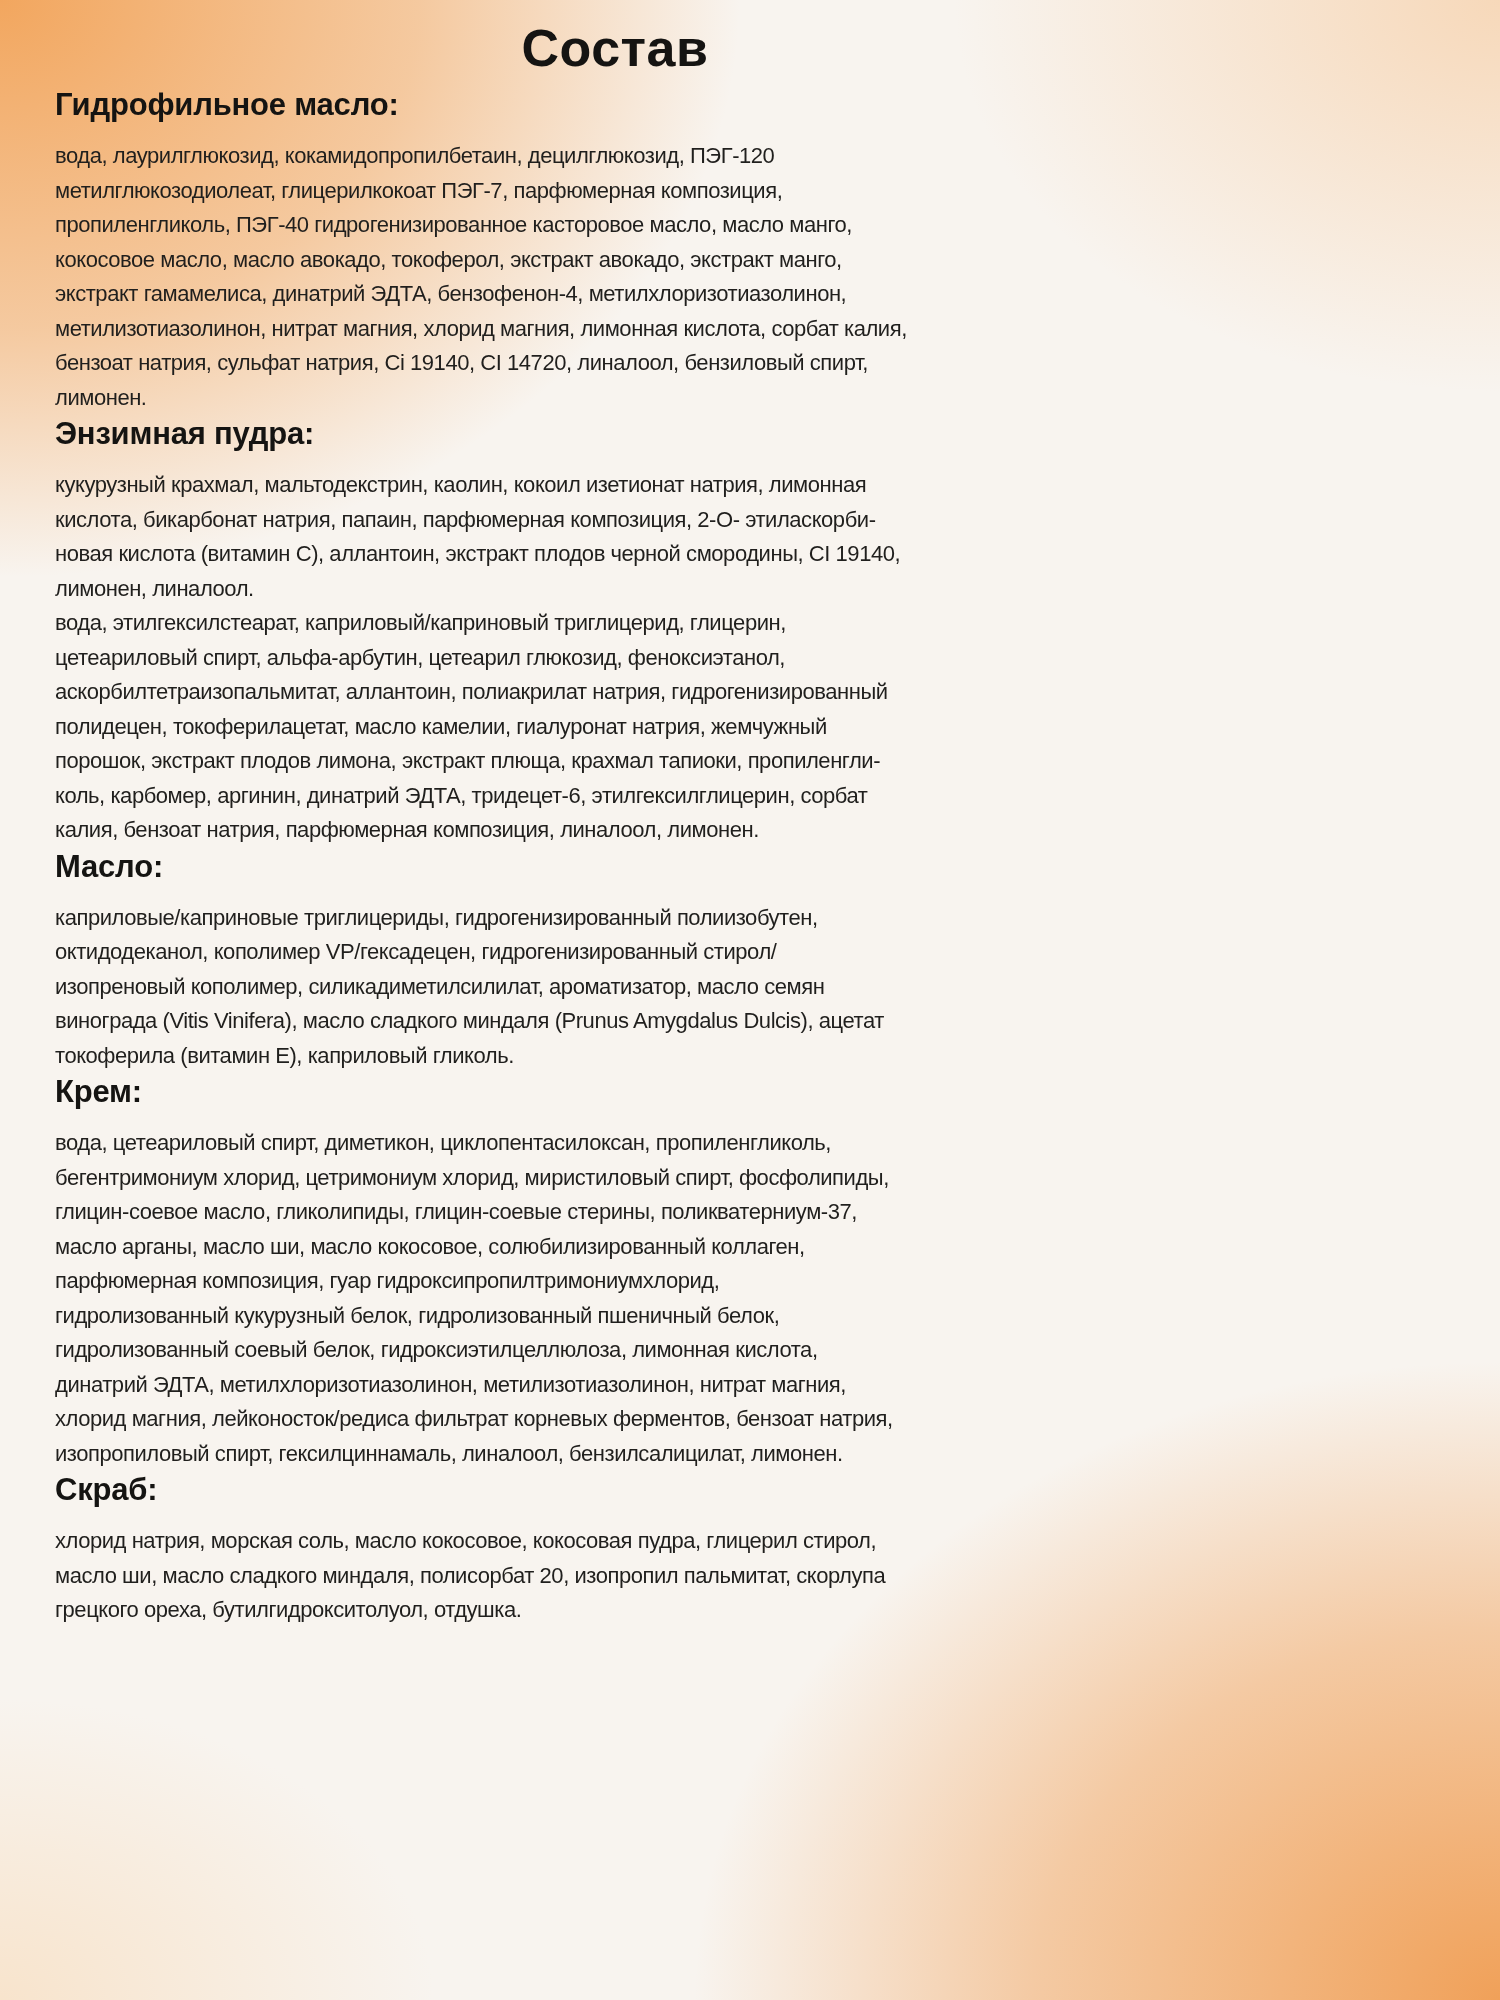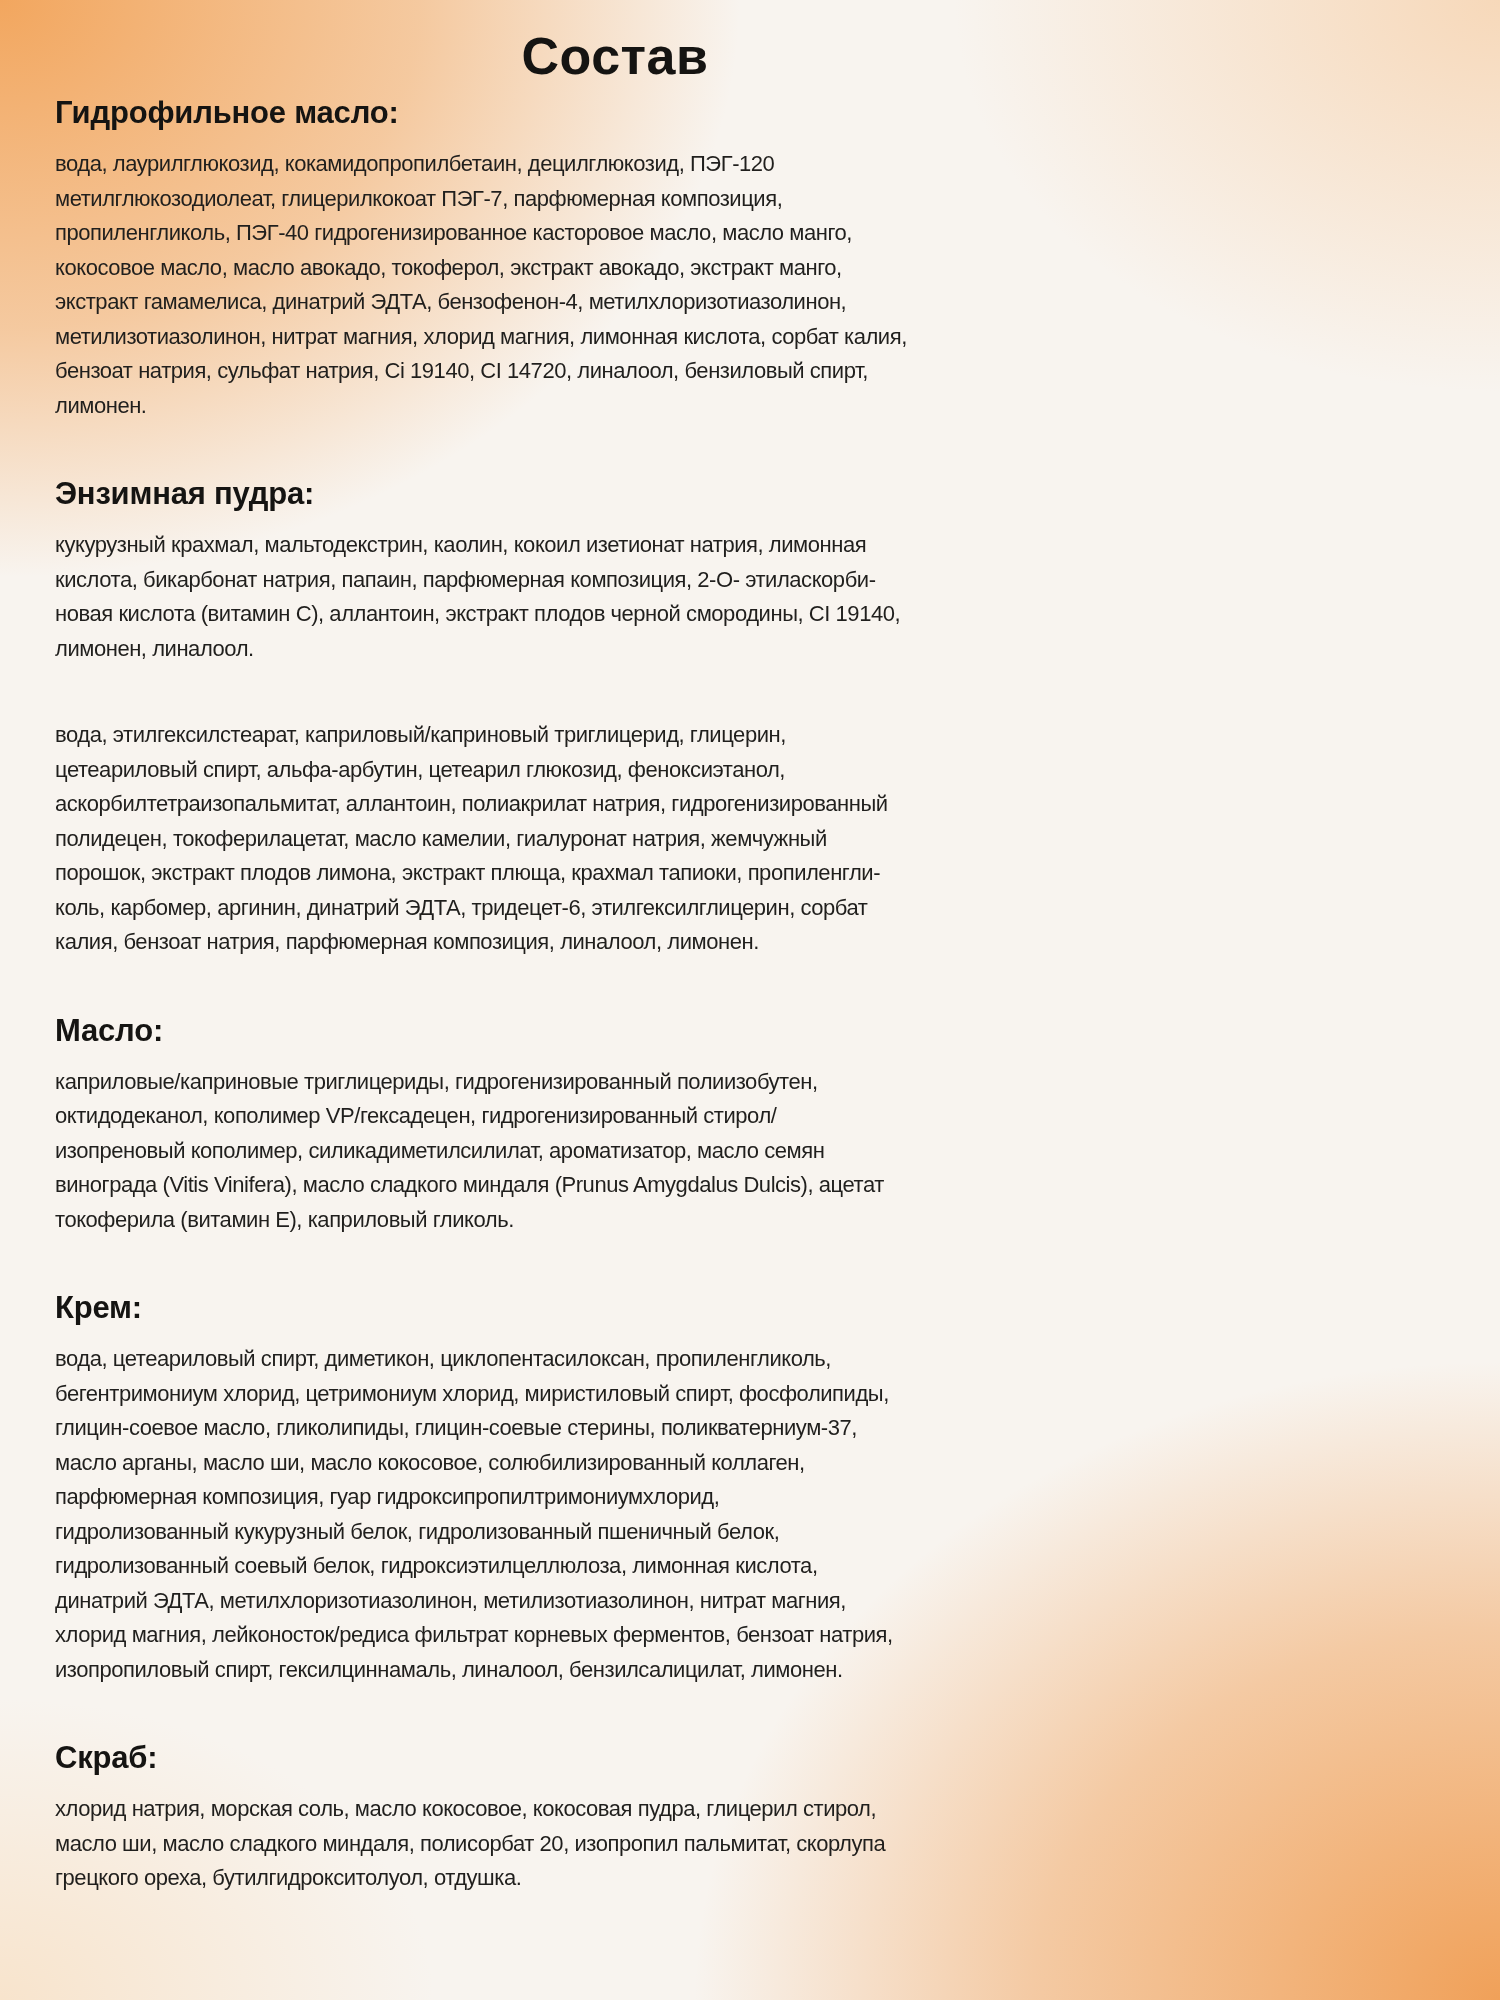--- a/index.html
+++ b/index.html
@@ -12,32 +12,32 @@
     background-color: #f8f4ef;
     background-image:
       radial-gradient(1000px 780px at 0% 0%,   rgba(242,164,90,0.97) 0%, rgba(242,166,94,0.55) 42%, rgba(242,166,94,0) 74%),
       radial-gradient(780px 560px at 100% 0%,  rgba(246,198,150,0.60) 0%, rgba(246,198,150,0) 70%),
       radial-gradient(1060px 840px at 100% 100%, rgba(240,158,84,0.97) 0%, rgba(240,160,88,0.50) 44%, rgba(240,160,88,0) 76%),
       radial-gradient(620px 430px at 0% 100%,  rgba(248,212,170,0.50) 0%, rgba(248,212,170,0) 70%);
   }
   .content {
     width: 1120px;
     margin-left: 55px;
-    padding-top: 26px;
+    padding-top: 18px;
   }
   h1.page-title {
     margin: 0 0 8px 0;
     font-size: 52px;
     line-height: 60px;
     font-weight: 800;
     text-align: center;
     letter-spacing: 0.5px;
     color: #151412;
   }
-  section.section { margin-top: 52px; }
+  section.section { }
   section.section:first-of-type { margin-top: 6px; }
   h2.section-title {
     margin: 0 0 16px 0;
     font-size: 31px;
     line-height: 37px;
     font-weight: 700;
     letter-spacing: -0.2px;
     color: #151412;
   }
   p.section-text {

